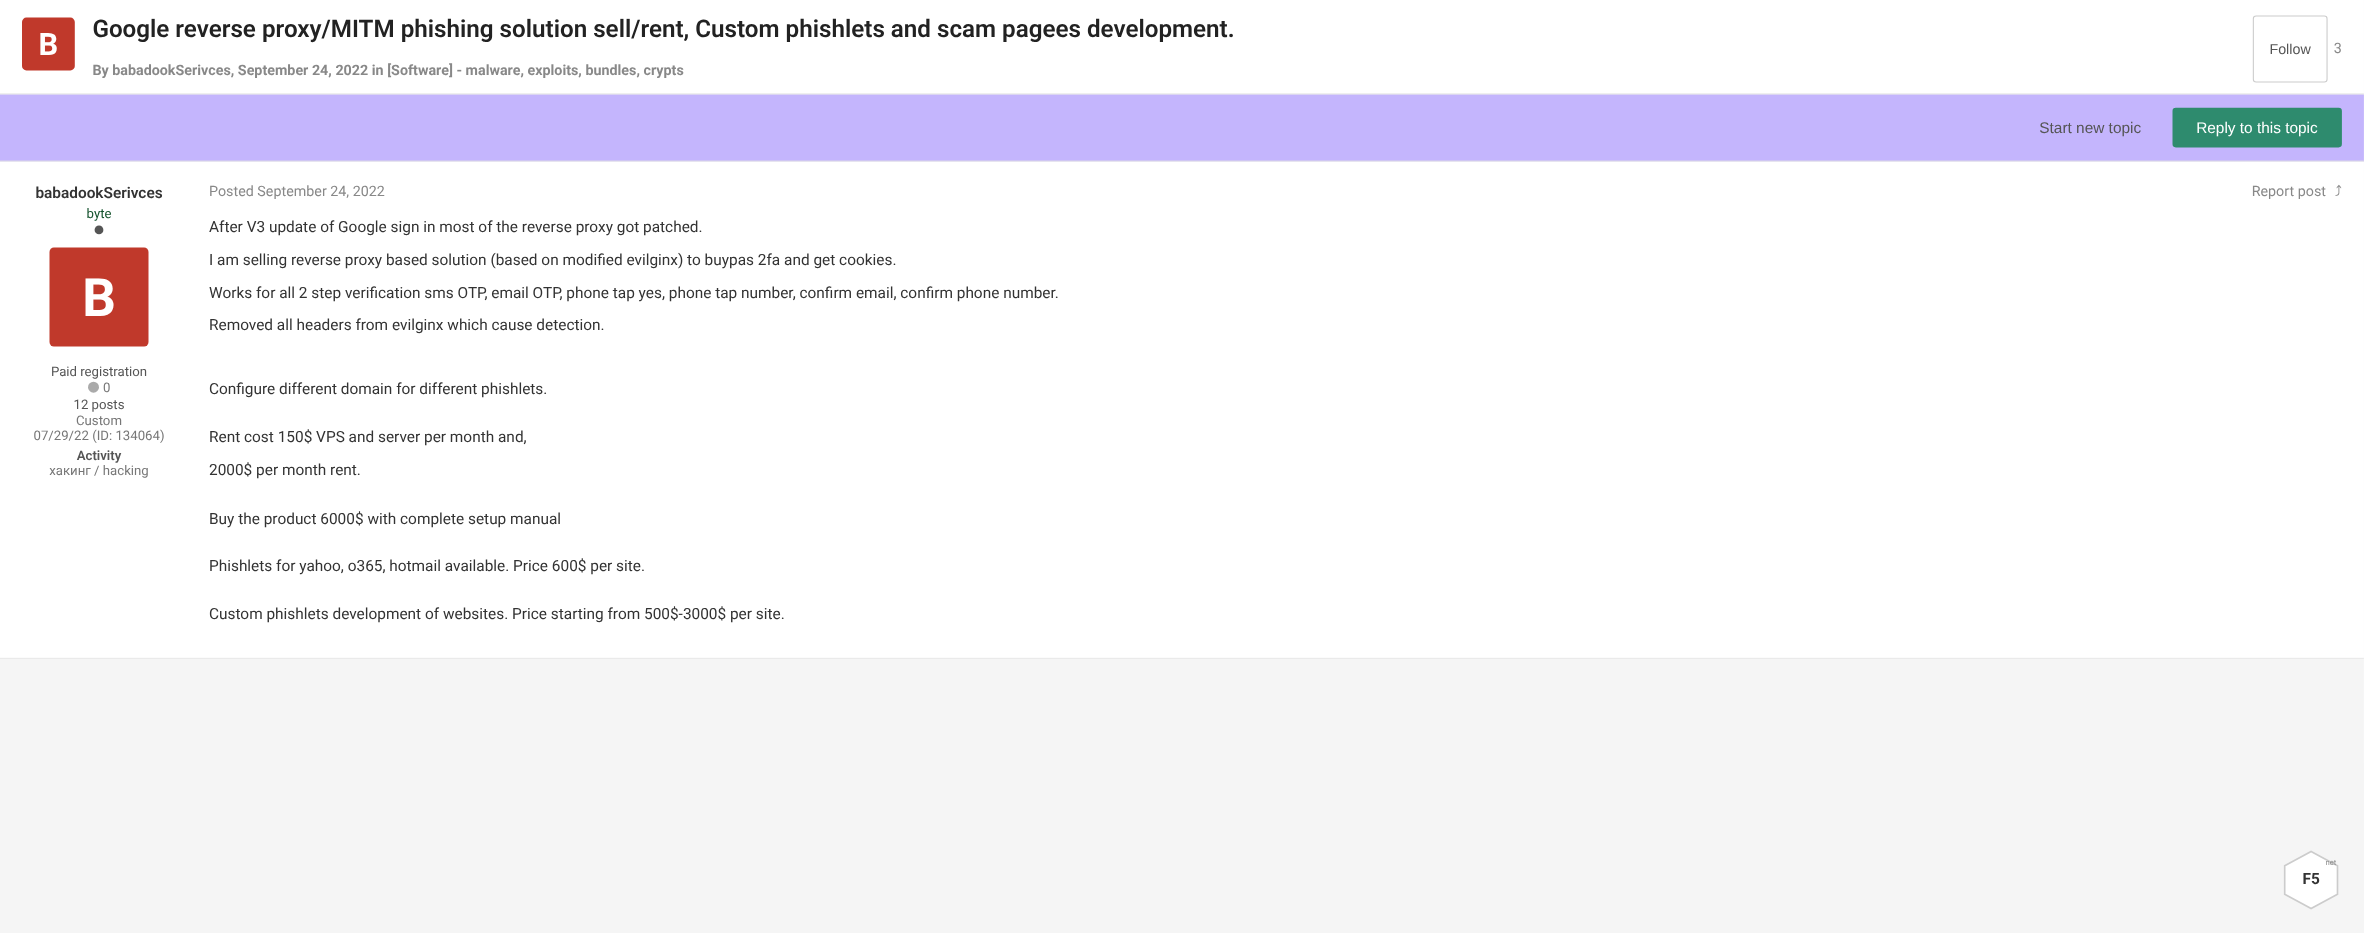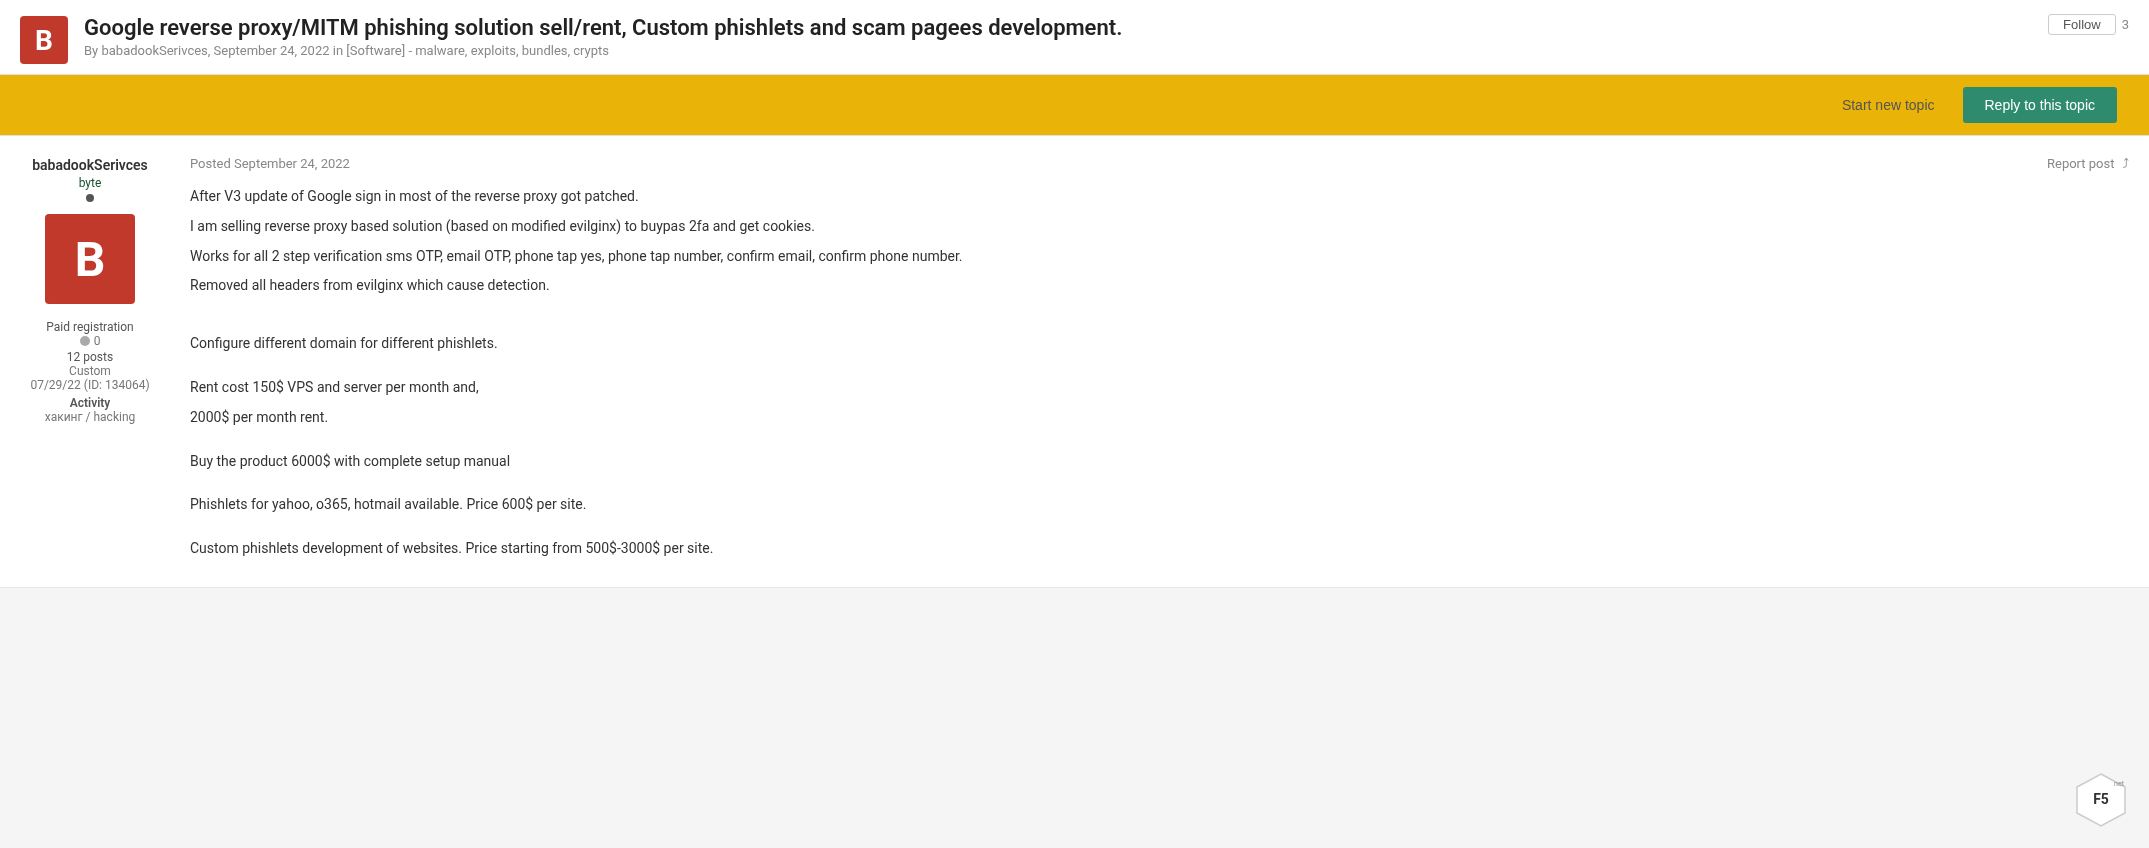--- a/index.html
+++ b/index.html
@@ -38,51 +38,52 @@
     }
     .page-title {
       font-size: 22px;
       font-weight: 600;
       color: #222;
       line-height: 1.3;
     }
     .page-meta {
       font-size: 13px;
       color: #888;
-      margin-top: 0;
+      margin-top: 14px;
+      font-weight: bold;
     }
     .page-meta a {
       color: #888;
       text-decoration: none;
     }
     .header-follow {
       display: flex;
       align-items: center;
       gap: 6px;
       margin-left: auto;
       flex-shrink: 0;
     }
     .follow-btn {
       border: 1px solid #ccc;
       background: #fff;
       color: #555;
-      padding: 2px 14px;
+      padding: 22px 14px;
       border-radius: 3px;
       font-size: 13px;
       cursor: pointer;
     }
     .follow-count {
       font-size: 13px;
       color: #888;
     }
 
     
     .action-bar {
-      background: #eab308;
-      padding: 12px 32px;
+      background: #c4b5fd;
+      padding: 12px 20px;
       display: flex;
       justify-content: flex-end;
       align-items: center;
       gap: 16px;
       border-bottom: 1px solid #e0e0e0;
     }
     .start-new-topic-btn {
       background: none;
       border: none;
       color: #555;

